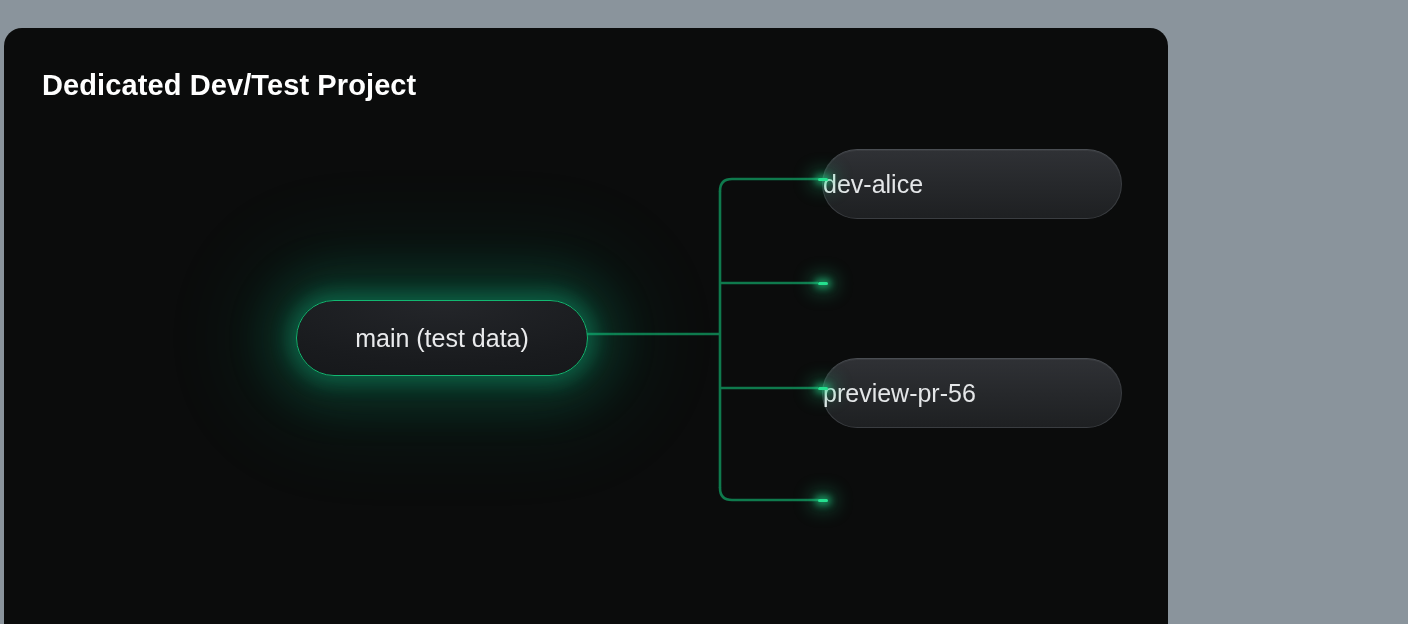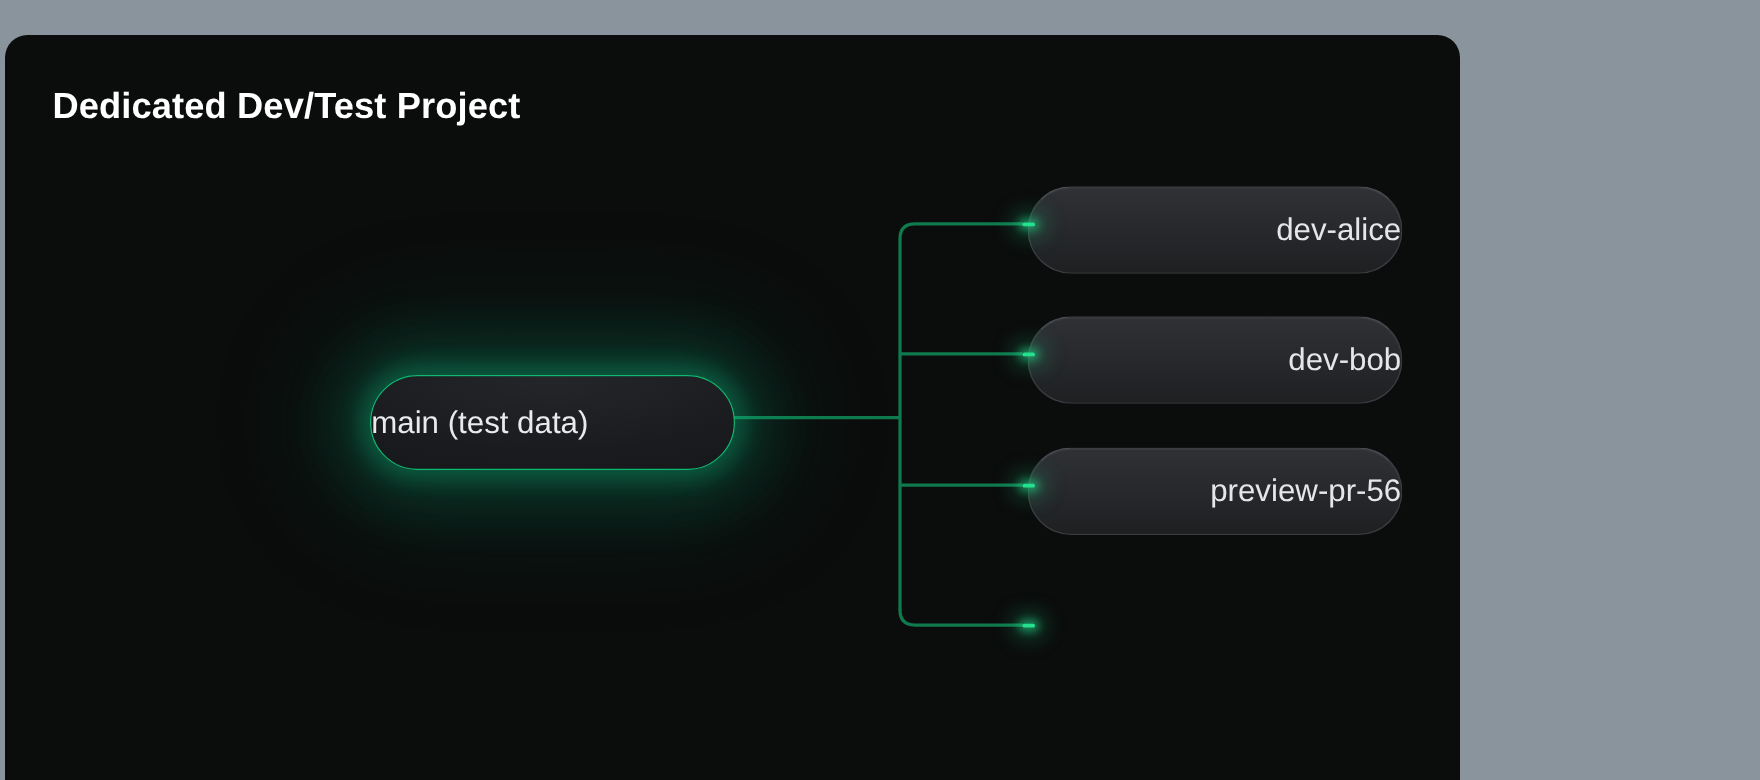--- a/index.html
+++ b/index.html
@@ -72,39 +72,40 @@
     top: 272px;
     width: 292px;
     height: 76px;
     box-sizing: border-box;
     border-radius: 38px;
     border: 1.6px solid #12b871;
     background:
       radial-gradient(120% 150% at 50% 0%, #24262a 0%, #191b1e 55%, #131517 100%);
     display: flex;
     align-items: center;
+    justify-content: center;
     color: #e9eaec;
     font-size: 25px;
     white-space: nowrap;
   }
 
   
   .node-child {
     position: absolute;
     left: 818px;
     width: 300px;
     height: 70px;
     box-sizing: border-box;
     border-radius: 35px;
     border: 1px solid #3a3d41;
     border-top-color: #494d52;
     background: linear-gradient(180deg, #2f3135 0%, #26282b 52%, #1e2022 100%);
     display: flex;
     align-items: center;
-    justify-content: flex-end;
+    justify-content: flex-start;
     color: #e4e6e8;
     font-size: 25px;
     white-space: nowrap;
     box-shadow: inset 0 1px 0 rgba(255,255,255,0.05);
   }
 
   .stub {
     position: absolute;
     width: 10px;
     height: 3px;
@@ -154,23 +155,20 @@
     <div class="root-glow"></div>
     <div class="node-root">
       <span>main (test data)</span>
     </div>
 
     <div class="node-child" style="top:121px;">
       <span>dev-alice</span>
     </div>
     <div class="stub" style="left:814px; top:149.5px;"></div>
 
-    <div class="node-child" style="top:225px;">
-      <span>dev-bob</span>
-    </div>
     <div class="stub" style="left:814px; top:253.5px;"></div>
 
     <div class="node-child" style="top:330px;">
       <span>preview-pr-56</span>
     </div>
     <div class="stub" style="left:814px; top:358.5px;"></div>
 
     <div class="stub" style="left:814px; top:470.5px;"></div>
 
   </div>

